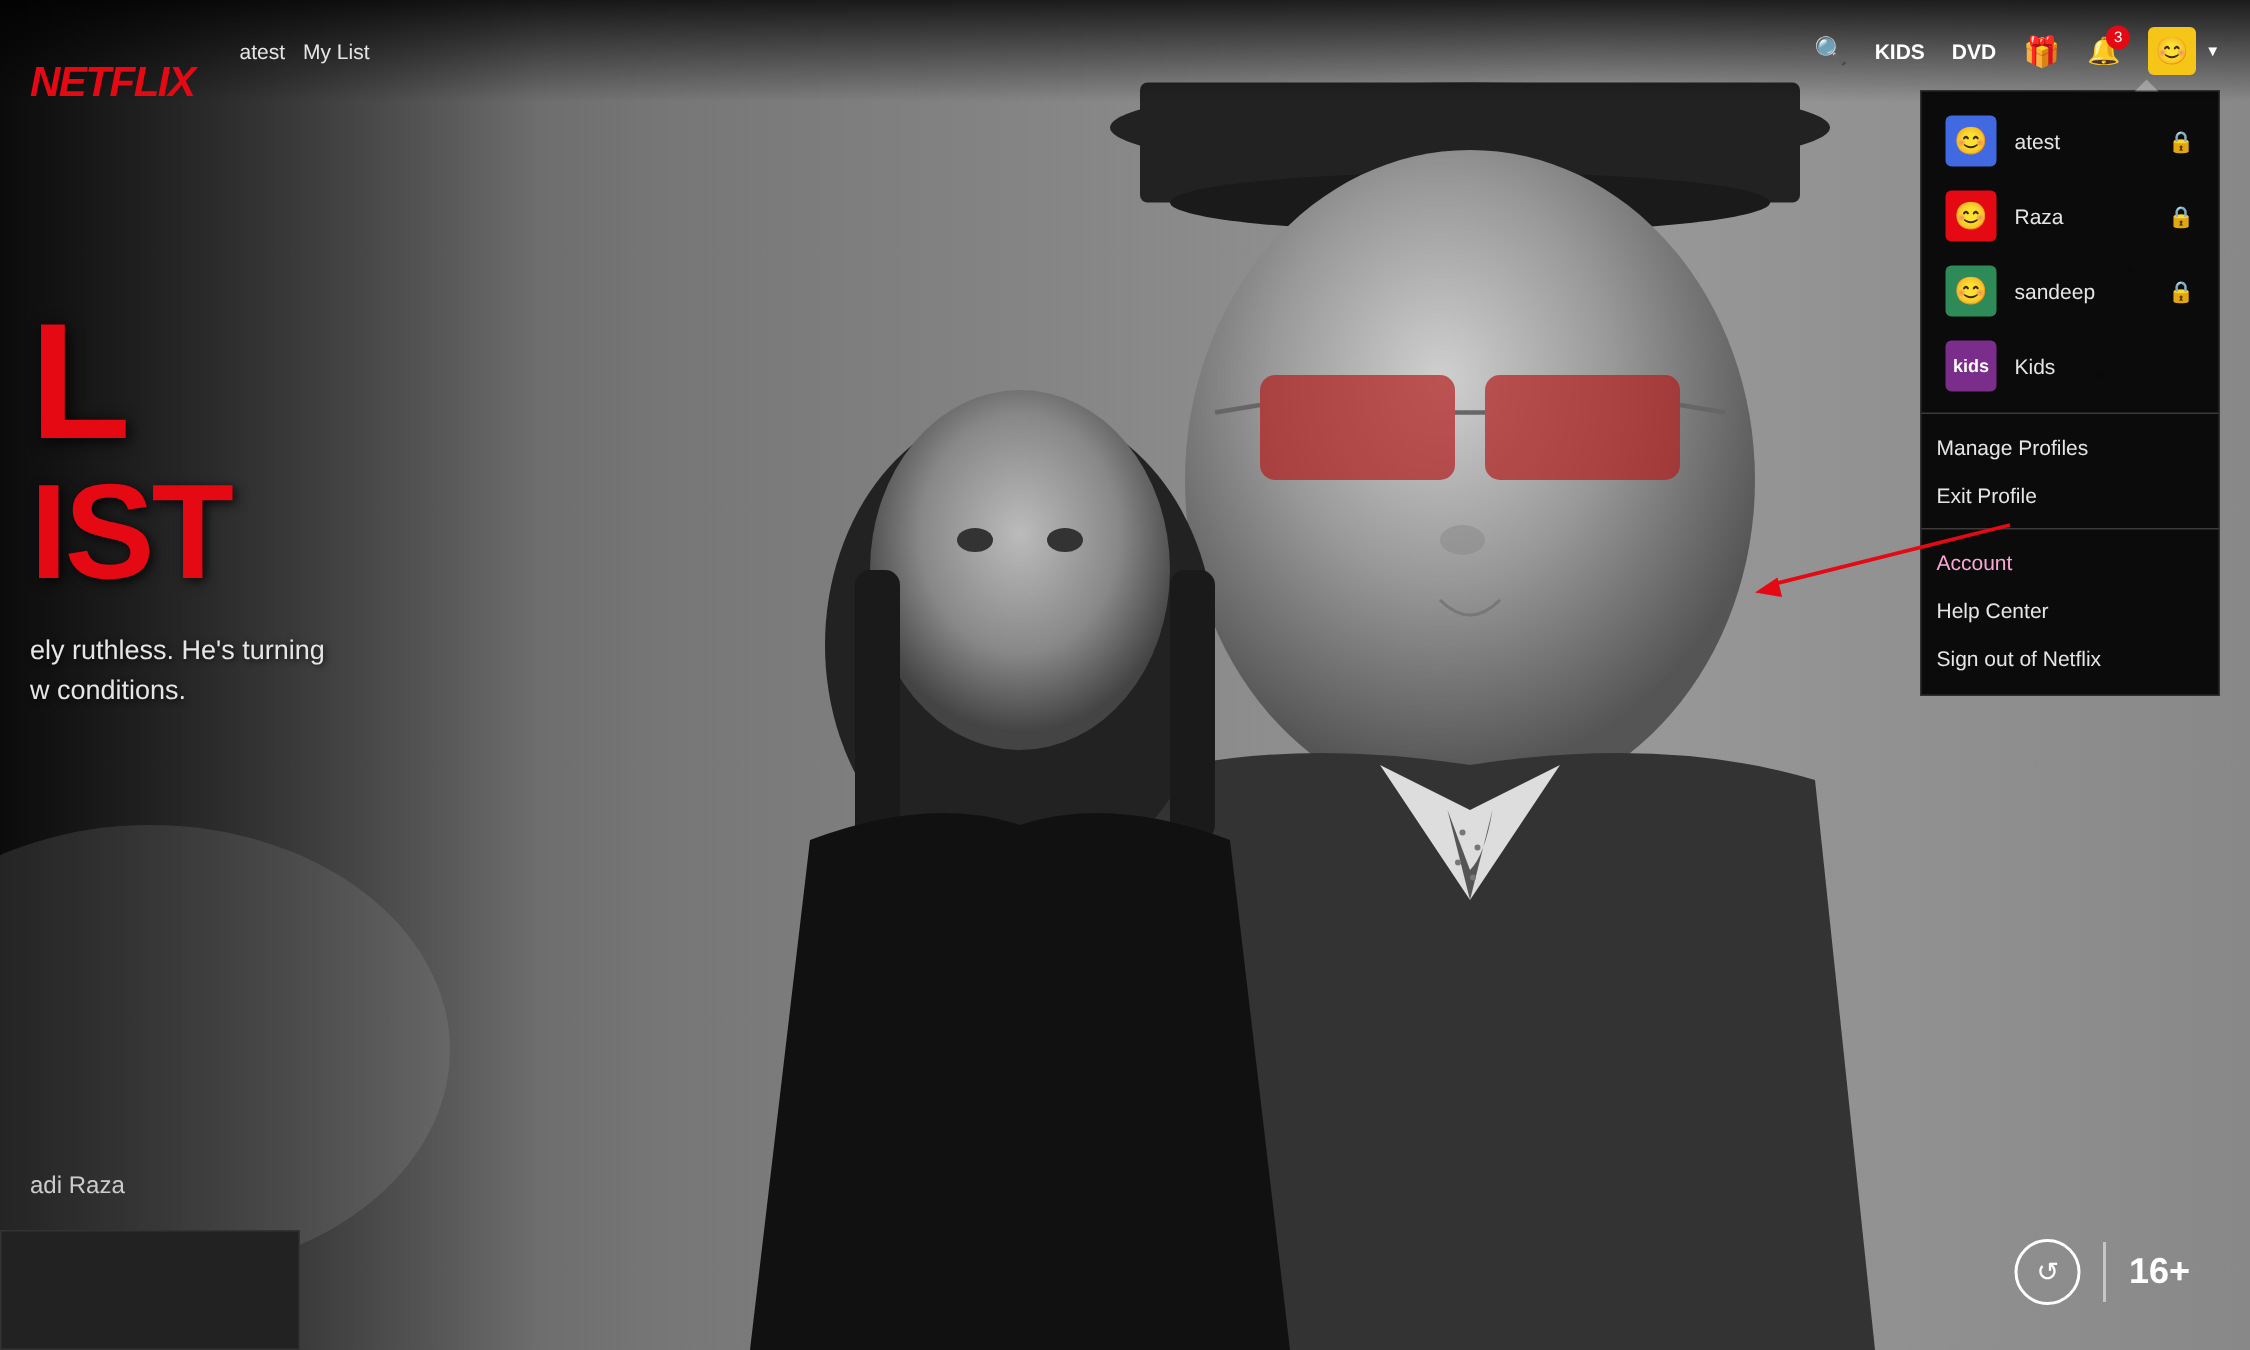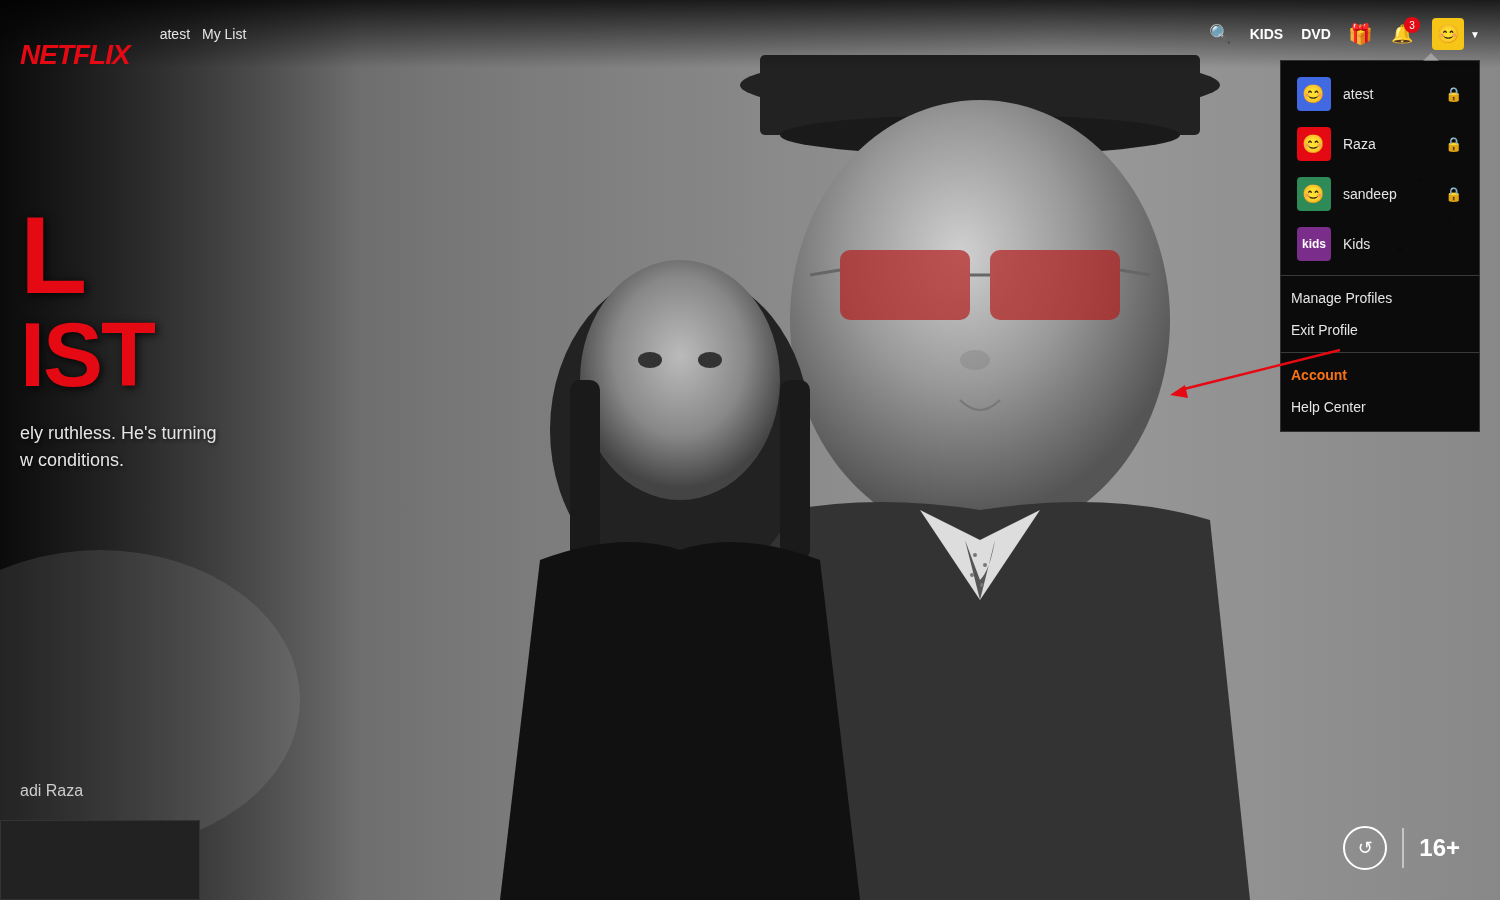--- a/index.html
+++ b/index.html
@@ -231,22 +231,22 @@
     .dropdown-action {
       display: block;
       padding: 8px 10px;
       color: #e5e5e5;
       font-size: 14px;
       cursor: pointer;
       text-decoration: none;
     }
 
     .dropdown-action.bold-link {
-      font-weight: 700;
-      color: #f97316;
+      font-weight: 400;
+      color: #f9a8d4;
     }
 
     
     .red-arrow {
       position: absolute;
       top: 330px;
       right: 150px;
       z-index: 300;
       pointer-events: none;
     }
@@ -448,18 +448,19 @@
 
   <div class="dropdown-divider"></div>
 
   <span class="dropdown-action">Manage Profiles</span>
   <span class="dropdown-action">Exit Profile</span>
 
   <div class="dropdown-divider"></div>
 
   <span class="dropdown-action bold-link">Account</span>
   <span class="dropdown-action">Help Center</span>
+  <span class="dropdown-action">Sign out of Netflix</span>
 </div>
 
 <svg class="red-arrow" width="200" height="80" viewBox="0 0 200 80">
   <line x1="190" y1="20" x2="30" y2="60" stroke="#e50914" stroke-width="2.5"></line>
   <polygon points="20,65 35,55 38,68" fill="#e50914"></polygon>
 </svg>
 
 </body></html>

